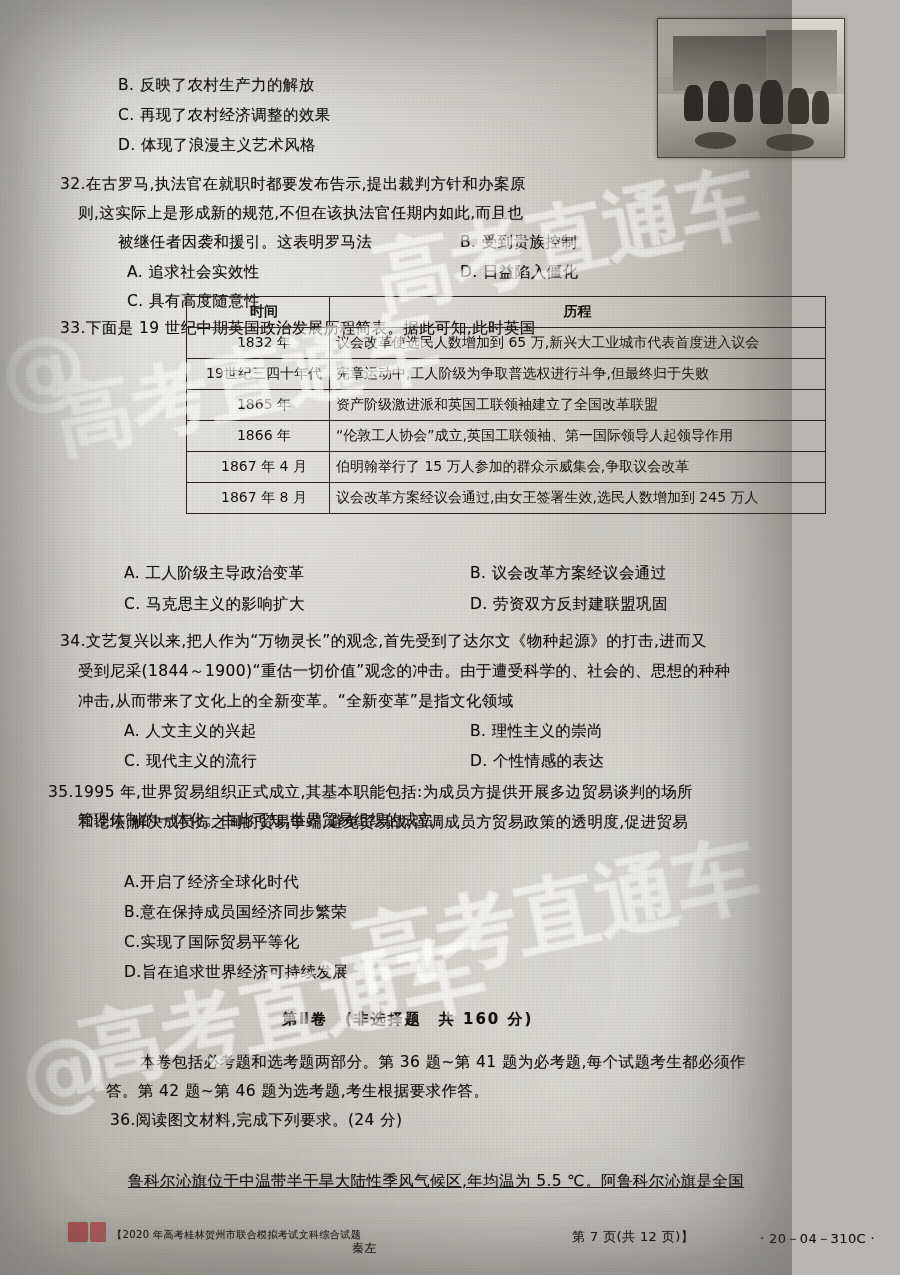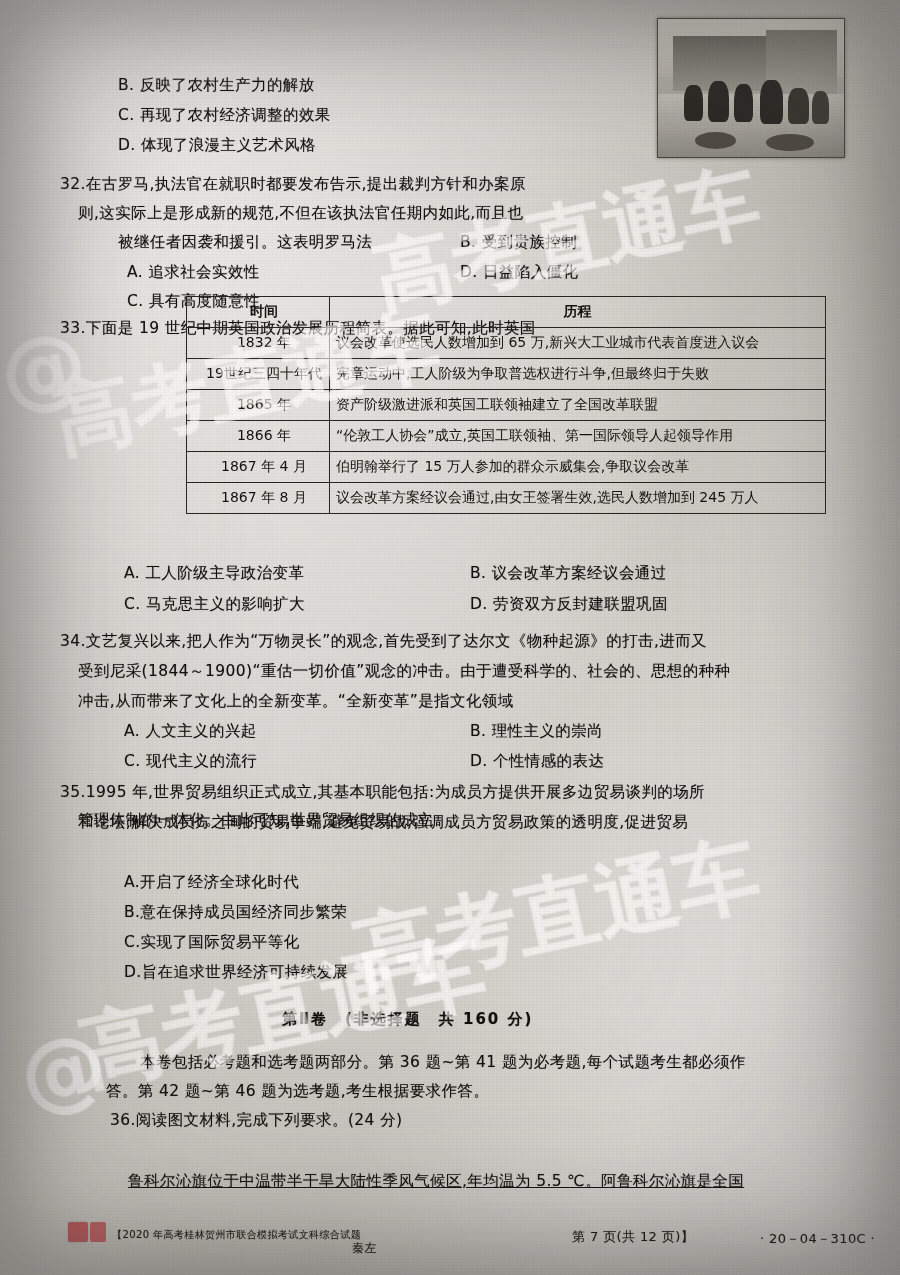--- a/index.html
+++ b/index.html
@@ -2,21 +2,21 @@
 <html><head>
 <meta charset="utf-8">
 <style>
   html,body{margin:0;padding:0;}
   body{
     width:900px;height:1275px;overflow:hidden;
     background:#b9b6b1;
     font-family:"DejaVu Sans","Liberation Sans",sans-serif;
   }
   #page{
-    position:relative;width:900px;height:1275px;
+    position:relative;width:792px;height:1275px;
     background:
       radial-gradient(ellipse at 20% 12%, rgba(255,255,255,0.55) 0%, rgba(255,255,255,0) 55%),
       radial-gradient(ellipse at 85% 75%, rgba(255,255,255,0.35) 0%, rgba(255,255,255,0) 60%),
       linear-gradient(115deg,#c9c6c1 0%,#d6d3cd 18%,#cfccc6 38%,#c4c1ba 60%,#cdcac3 78%,#bdbab4 100%);
     filter:contrast(1.02);
   }
   
   #grain{
     position:absolute;inset:0;pointer-events:none;
     background-image:
@@ -169,21 +169,21 @@
   <div class="txt q" style="left:470px;top:594px;">D. 劳资双方反封建联盟巩固</div>
 
   <div class="txt q" style="left:60px;top:631px;">34.文艺复兴以来,把人作为“万物灵长”的观念,首先受到了达尔文《物种起源》的打击,进而又</div>
   <div class="txt q" style="left:78px;top:661px;">受到尼采(1844～1900)“重估一切价值”观念的冲击。由于遭受科学的、社会的、思想的种种</div>
   <div class="txt q" style="left:78px;top:691px;">冲击,从而带来了文化上的全新变革。“全新变革”是指文化领域</div>
   <div class="txt q" style="left:124px;top:721px;">A. 人文主义的兴起</div>
   <div class="txt q" style="left:470px;top:721px;">B. 理性主义的崇尚</div>
   <div class="txt q" style="left:124px;top:751px;">C. 现代主义的流行</div>
   <div class="txt q" style="left:470px;top:751px;">D. 个性情感的表达</div>
 
-  <div class="txt q" style="left:60px;top:782px;">35.1995 年,世界贸易组织正式成立,其基本职能包括:为成员方提供开展多边贸易谈判的场所</div>
+  <div class="txt q" style="left:48px;top:782px;">35.1995 年,世界贸易组织正式成立,其基本职能包括:为成员方提供开展多边贸易谈判的场所</div>
   <div class="txt q" style="left:78px;top:812px;">和论坛;解决成员方之间的贸易争端,避免贸易战;强调成员方贸易政策的透明度,促进贸易</div>
   <div class="txt q" style="left:78px;top:810px;text-align:center;">管理体制的一体化。由此可知,世界贸易组织的成立</div>
   <div class="txt q" style="left:124px;top:872px;">A.开启了经济全球化时代</div>
   <div class="txt q" style="left:124px;top:902px;">B.意在保持成员国经济同步繁荣</div>
   <div class="txt q" style="left:124px;top:932px;">C.实现了国际贸易平等化</div>
   <div class="txt q" style="left:124px;top:962px;">D.旨在追求世界经济可持续发展</div>
 
   <div class="txt bigcenter" style="left:282px;top:1010px;">第Ⅱ卷　(非选择题　共 160 分)</div>
   <div class="txt q" style="left:140px;top:1052px;">本卷包括必考题和选考题两部分。第 36 题~第 41 题为必考题,每个试题考生都必须作</div>
   <div class="txt q" style="left:106px;top:1081px;">答。第 42 题~第 46 题为选考题,考生根据要求作答。</div>

